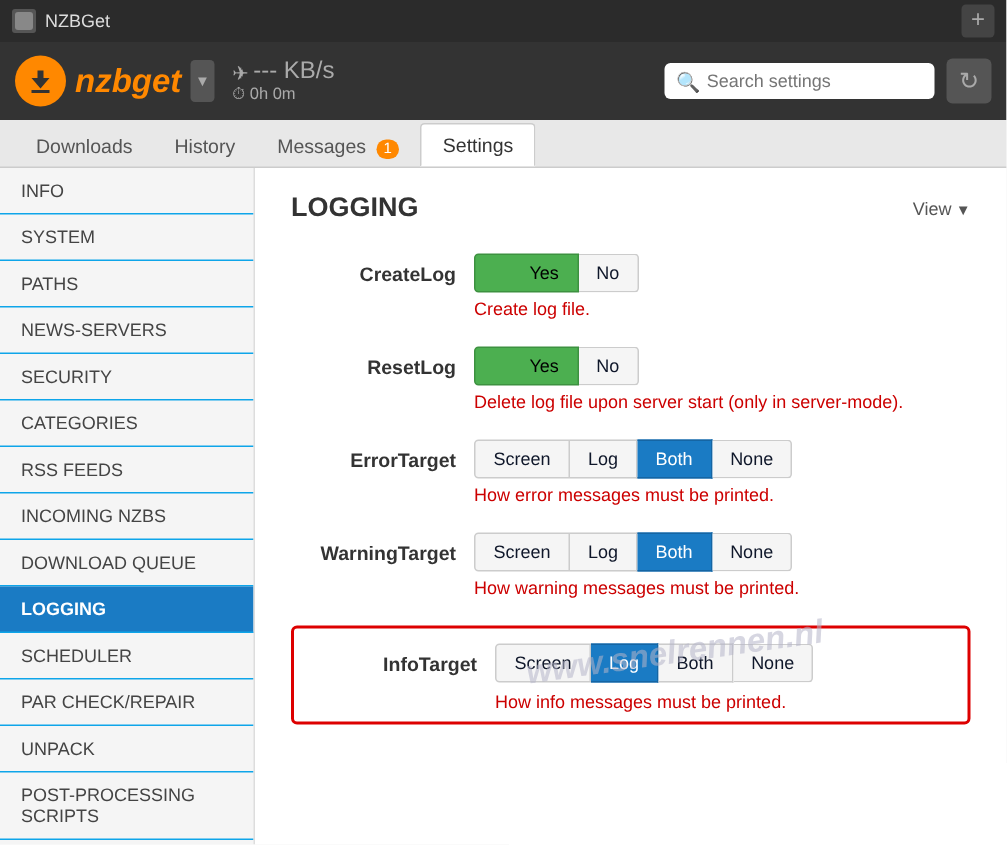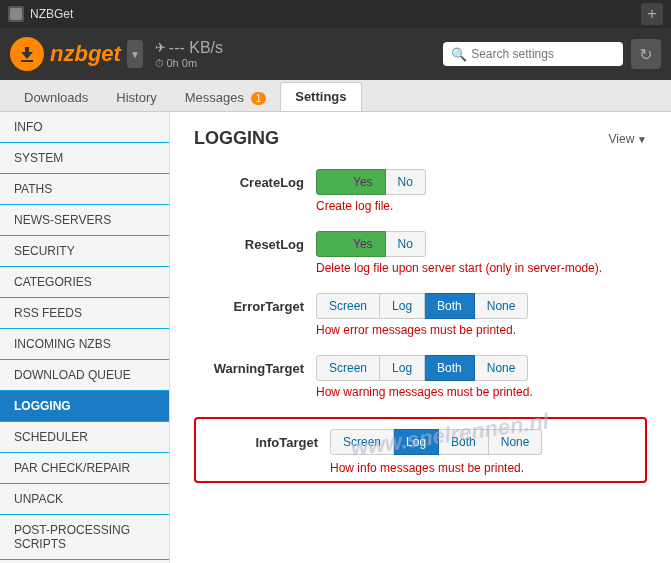--- a/index.html
+++ b/index.html
@@ -107,21 +107,21 @@
       padding: 6px 14px;
       font-size: 13px;
       color: #555;
       cursor: pointer;
       border-radius: 3px 3px 0 0;
       margin-top: 16px;
     }
     .tab.active {
       background: #fff;
       color: #333;
-      font-weight: bold;
+      font-weight: normal;
       border: 1px solid #ccc;
       border-bottom: 1px solid #fff;
     }
     .tab-badge {
       background: #f80;
       color: #fff;
       border-radius: 8px;
       font-size: 10px;
       padding: 1px 5px;
       margin-left: 3px;
@@ -200,29 +200,29 @@
     }
     .btn-group {
       display: flex;
     }
     .btn-group .btn {
       padding: 5px 12px;
       font-size: 12px;
       border: 1px solid #ccc;
       cursor: pointer;
       background: #f5f5f5;
-      color: #0369a1;
+      color: #0f172a;
       margin: 0;
     }
     .btn-group .btn:first-child { border-radius: 3px 0 0 3px; }
     .btn-group .btn:last-child { border-radius: 0 3px 3px 0; }
     .btn-group .btn:not(:first-child) { border-left: none; }
     .btn-group .btn.active-yes {
       background: #4caf50;
-      color: #701a75;
+      color: #000000;
       border-color: #3d9140;
       padding-left: 36px;
     }
     .btn-group .btn.active-both {
       background: #1a7bc4;
       color: #fff;
       border-color: #1565a3;
     }
     .btn-group .btn.active-log {
       background: #1a7bc4;

